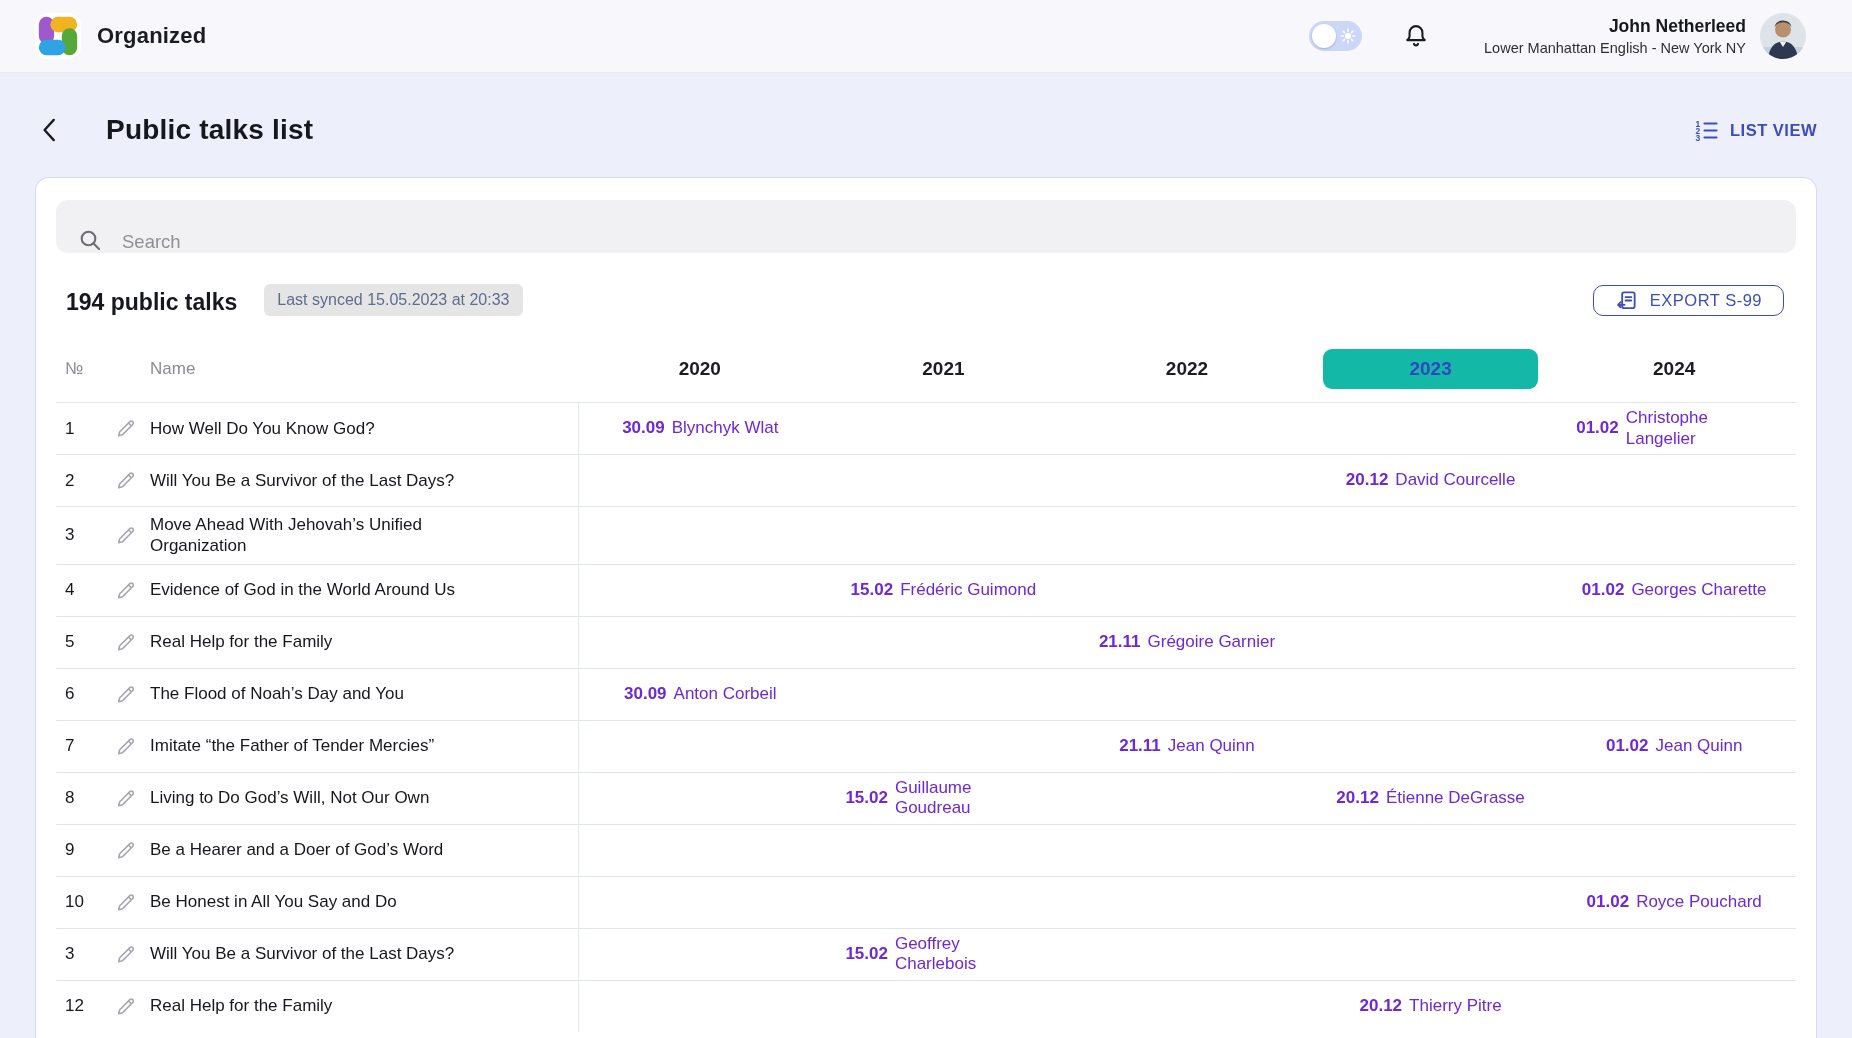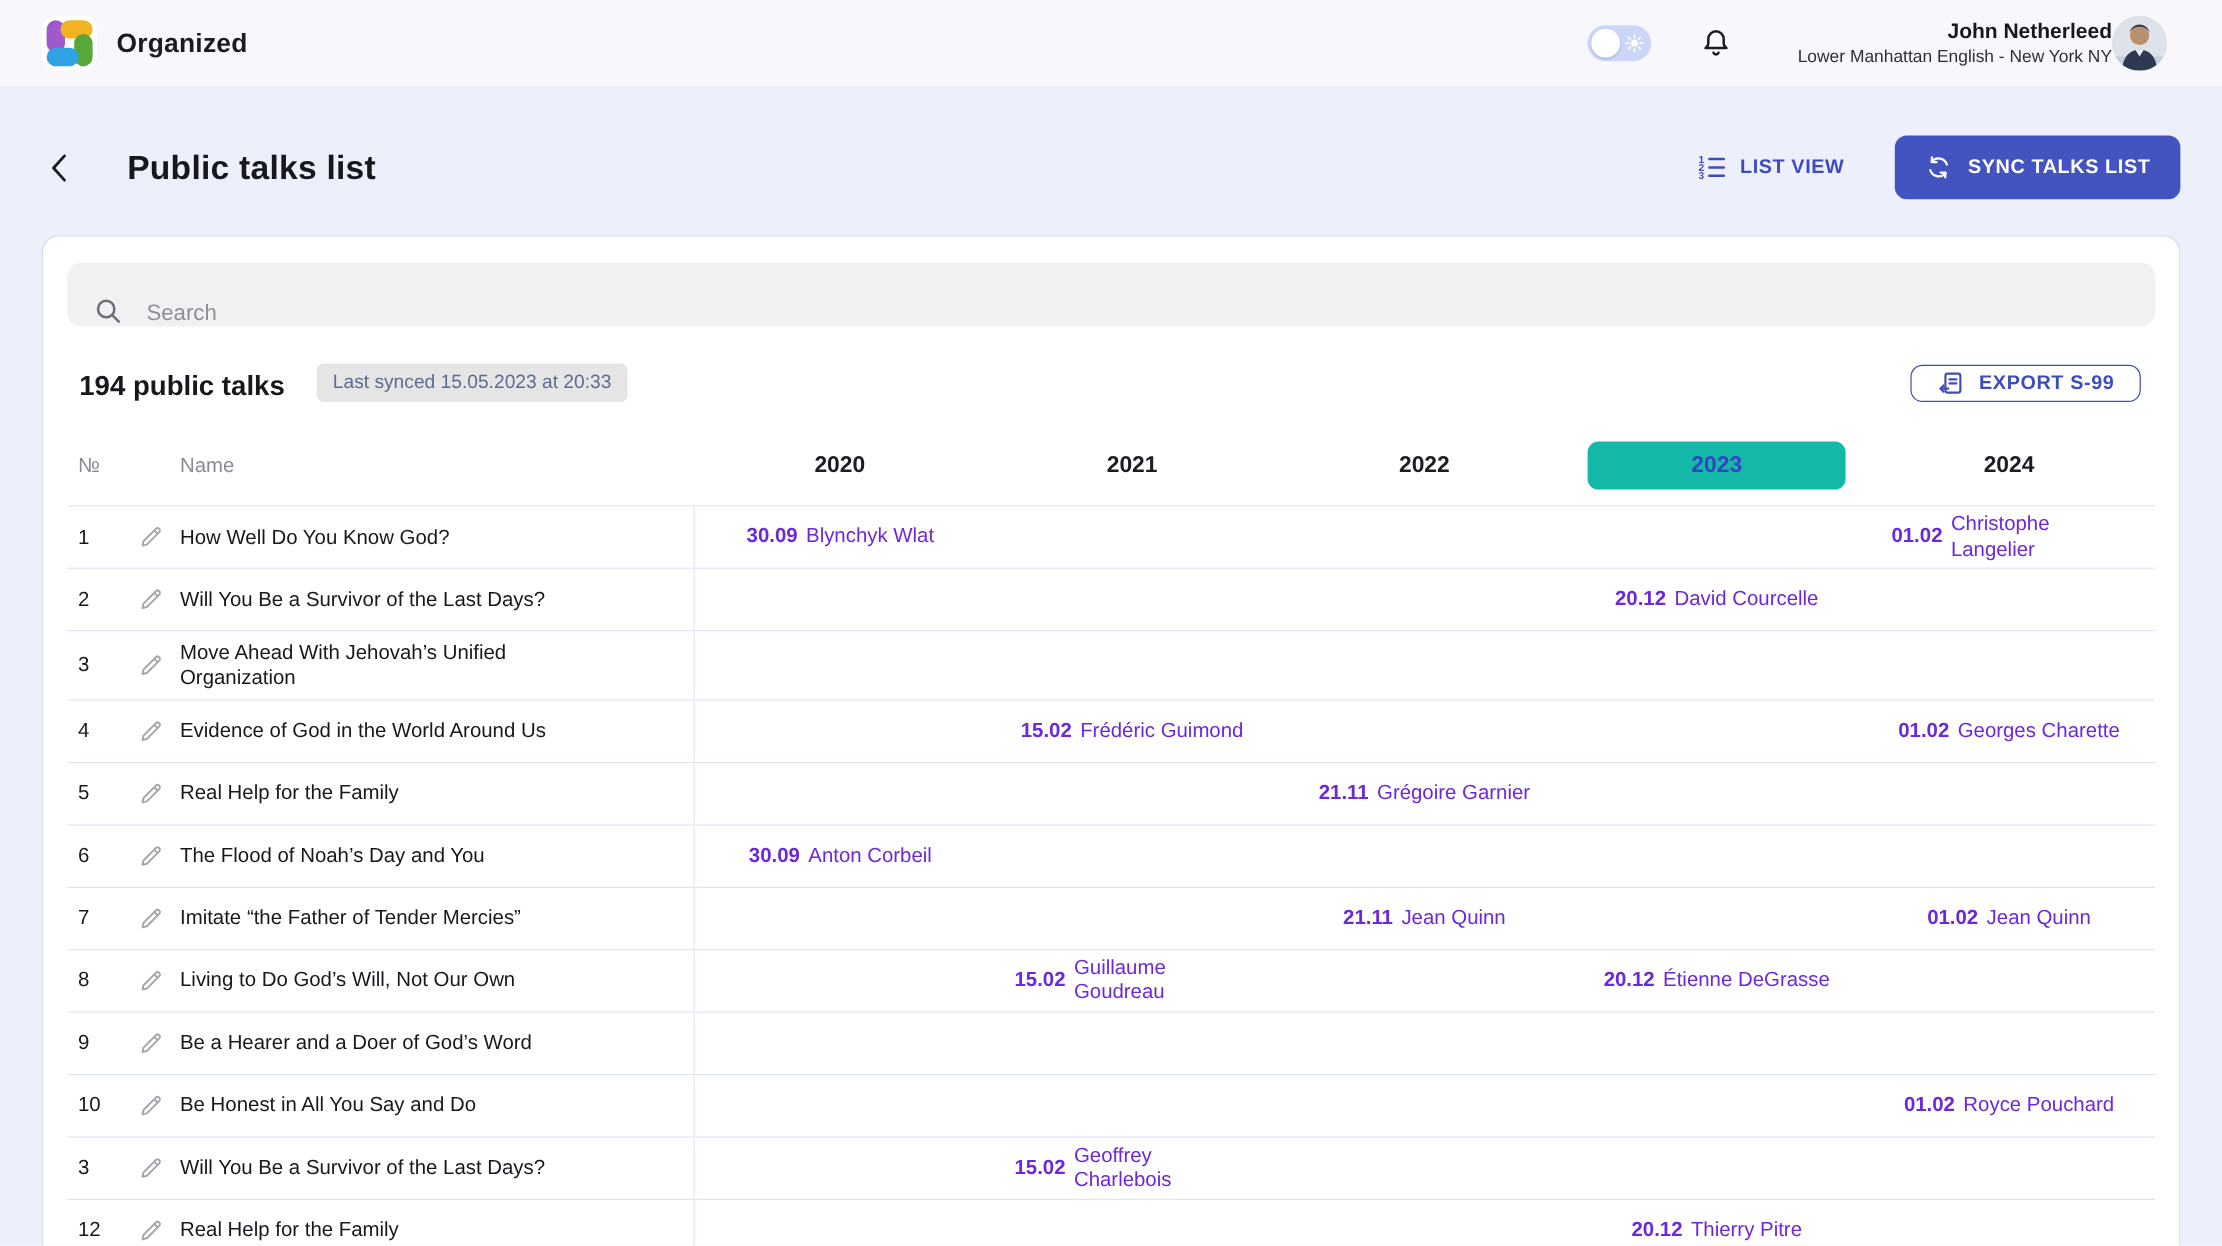--- a/index.html
+++ b/index.html
@@ -10,21 +10,21 @@
   .topbar{height:73px;background:#f8f8fc;border-bottom:1px solid #e9eaf2;display:flex;align-items:center;padding:0 46px 0 35px}
   .brand{display:flex;align-items:center;gap:16px}
   .logo svg{width:46px;height:46px;display:block}
   .app-name{font-size:22px;font-weight:700;letter-spacing:.2px;color:#1b1c22}
   .top-actions{margin-left:auto;display:flex;align-items:center}
   .theme-toggle{width:53px;height:30px;border-radius:15px;background:#ccd7f7;position:relative;border:none;cursor:pointer}
   .knob{position:absolute;left:3px;top:3px;width:24px;height:24px;border-radius:50%;background:#fff;box-shadow:0 1px 2px rgba(40,50,120,.25)}
   .sun-ic{position:absolute;right:6px;top:7px;width:16px;height:16px}
   .bell-btn{background:none;border:none;margin-left:40px;cursor:pointer;line-height:0}
   .bell-btn svg{width:28px;height:28px}
-  .user{display:flex;align-items:center;gap:0;margin-left:54px;cursor:pointer}
+  .user{display:flex;align-items:center;gap:14px;margin-left:54px;cursor:pointer}
   .user-text{text-align:right}
   .user-name{font-size:17.5px;font-weight:700;color:#17181d}
   .user-cong{font-size:14.5px;color:#2e2f36;margin-top:3px}
   .avatar{width:46px;height:46px;border-radius:50%;overflow:hidden;display:block;flex:none}
   .avatar svg{display:block}
 
   
   .page-head{display:flex;align-items:center;padding:40px 35px 30px 38px}
   .back{background:none;border:none;cursor:pointer;line-height:0;padding:2px}
   .back svg{width:22px;height:28px}
@@ -38,21 +38,21 @@
   
   .card{margin:0 35px;background:#fff;border:1px solid #d6dbf0;border-bottom:none;border-radius:14px 14px 0 0;padding:22px 20px 0;height:920px}
   .searchbar{height:53px;background:#f1f1f4;border-radius:12px;display:flex;align-items:flex-end;padding:0 22px;gap:19px}
   .searchbar svg{width:25px;height:25px;flex:none}
   .searchbar input{flex:1;border:none;background:transparent;outline:none;font-size:18.5px;font-family:inherit;color:#2a2b31}
   .searchbar input::placeholder{color:#8f9096}
 
   .meta-row{display:flex;align-items:flex-end;margin:31px 0 33px;padding:0 12px 0 10px}
   .count{font-size:23px;font-weight:700;color:#17181d}
   .badge{margin-left:27px;background:#e5e5e5;color:#5e6d8e;font-size:16px;padding:7px 13px;border-radius:6px}
-  .export{margin-left:auto;display:flex;align-items:center;gap:12px;background:#fff;border:1.6px solid #3d4db9;color:#3d4db9;border-radius:10px;padding:3px 21px;font-size:16.5px;font-weight:700;letter-spacing:.5px;cursor:pointer}
+  .export{margin-left:auto;display:flex;align-items:center;gap:12px;background:#fff;border:1.6px solid #3d4db9;color:#3d4db9;border-radius:10px;padding:3px 21px;font-size:16.5px;font-weight:400;letter-spacing:.5px;cursor:pointer}
   .export svg{width:23px;height:23px}
 
   
   .grid{display:grid;grid-template-columns:44px 50px 428px repeat(5,1fr)}
   .thead{padding-bottom:13px;align-items:center}
   .th{color:#8b8c93;font-size:16px}
   .c-num{padding-left:9px;font-size:17px;display:flex;align-items:center}
   .c-edit{display:flex;align-items:center;justify-content:center}
   .c-edit svg{width:23px;height:23px;cursor:pointer}
   .c-name{display:flex;align-items:center;font-size:17px;line-height:1.25}
@@ -137,29 +137,20 @@
               <path d="M10.5 5.5h12M10.5 12.5h12M10.5 19.5h12"></path>
             </g>
           <g fill="#3c4cc0" font-family="Liberation Sans, sans-serif" font-size="8.5" font-weight="bold">
               <text x="1.5" y="8.5">1</text>
               <text x="1.5" y="15.5">2</text>
               <text x="1.5" y="22.5">3</text>
             </g>
         </svg>
         <span>LIST VIEW</span>
       </button>
-      <button class="sync">
-        <svg viewBox="0 0 24 24" fill="none" stroke="#ffffff" stroke-width="2" stroke-linecap="round" stroke-linejoin="round">
-          <path d="M19.2 9.5a7.6 7.6 0 0 0-13.3-2.3"></path>
-            <path d="M6.2 3.4v4h4"></path>
-          <path d="M4.8 14.5a7.6 7.6 0 0 0 13.3 2.3"></path>
-            <path d="M17.8 20.6v-4h-4"></path>
-        </svg>
-        <span>SYNC TALKS LIST</span>
-      </button>
     </div>
   </div>
 
   <section class="card">
     <div class="searchbar">
       <svg viewBox="0 0 25 25" fill="none" stroke="#6d6e76" stroke-width="2.1" stroke-linecap="round">
         <circle cx="10.5" cy="10.5" r="6.8"></circle>
           <path d="M15.6 15.6l5.4 5.4"></path>
       </svg>
       <input type="text" placeholder="Search" style="">

